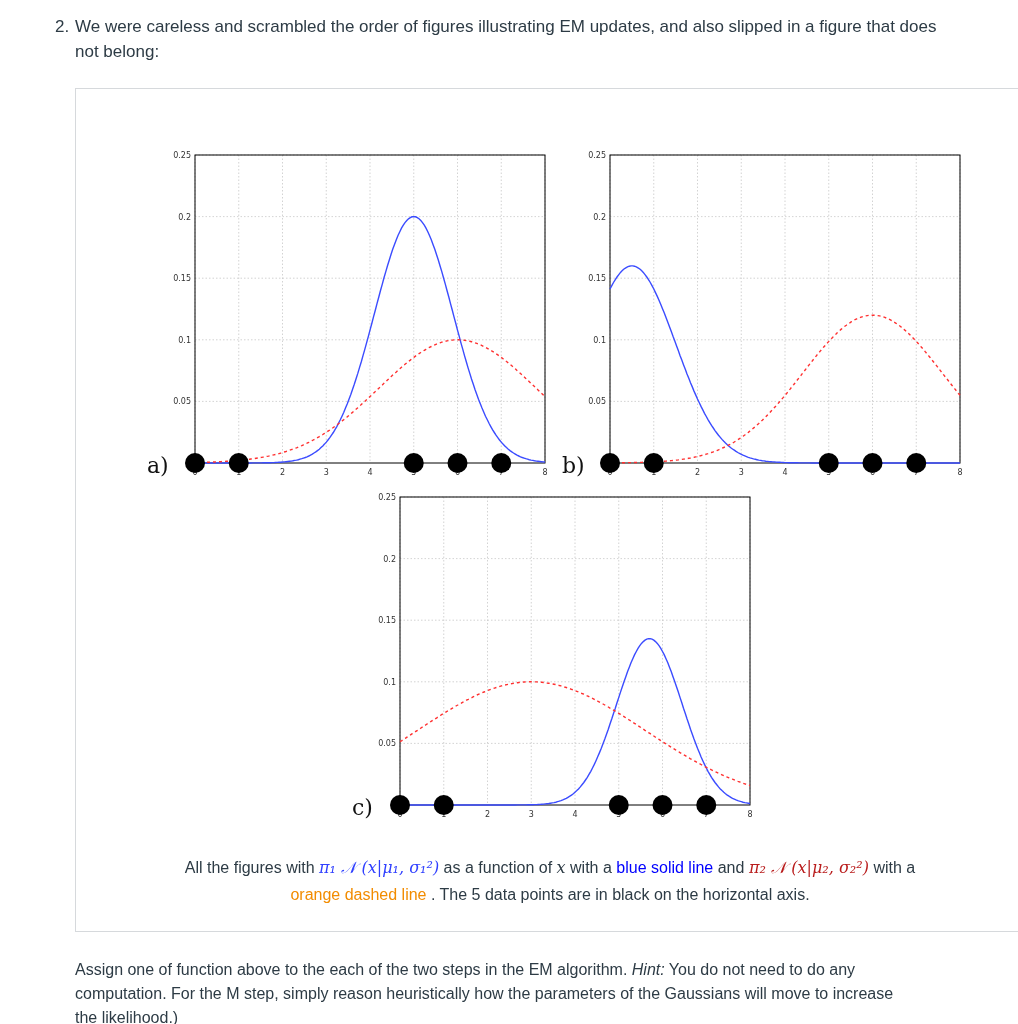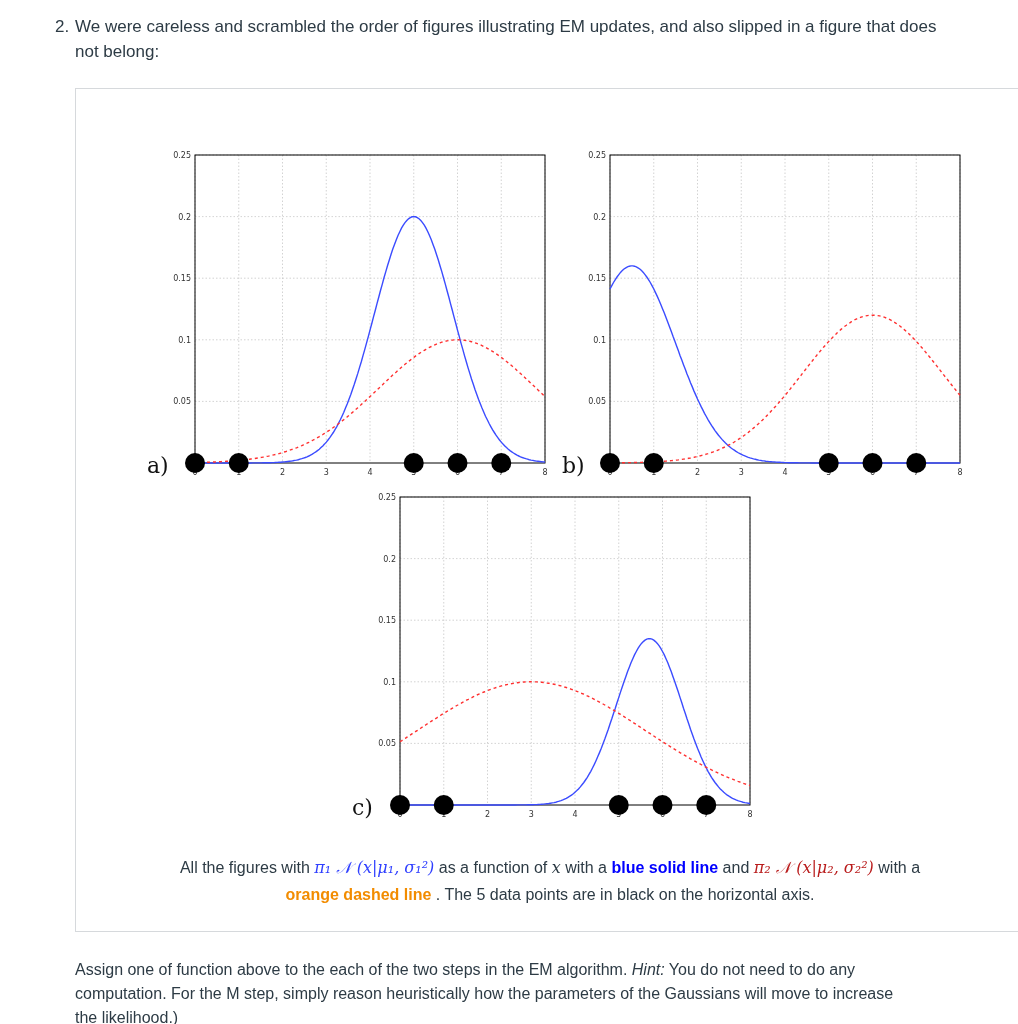--- a/index.html
+++ b/index.html
@@ -9,22 +9,22 @@
   .question .num { display:inline-block; width:20px; }
   .question .indent { padding-left:20px; }
   .figure-box { position:absolute; left:75px; top:88px; width:950px; height:842px;
                 border:1px solid #d6d9dc; border-right:none; background:#fff; }
   .plot { position:absolute; }
   .plot svg { display:block; overflow:visible; }
   .tick { font-family:"DejaVu Sans",sans-serif; font-size:8px; fill:#333; }
   .panel-label { font-family:"DejaVu Serif","Liberation Serif",serif; font-size:22px; fill:#111; }
   .caption { position:absolute; left:75px; width:950px; text-align:center; font-size:16px; line-height:27px; color:#2d3b45; }
   .caption .math { font-family:"DejaVu Serif","Liberation Serif",serif; font-style:italic; }
-  .caption .blue { color:#0000ff; font-weight:bold; }
-  .caption .orange { color:#f28c00; font-weight:bold; }
+  .caption .blue { color:#0000ff; font-weight:normal; }
+  .caption .orange { color:#f28c00; font-weight:normal; }
   .caption .blue-math { color:#3040ff;text-align:right; }
   .caption .orange-math { color:#b91c1c; }
   .assign { position:absolute; left:75px; top:958px; width:945px; font-size:16px; line-height:24px; color:#2d3b45; }
 </style>
 </head>
 <body>
 
 <div class="question">
   <div><span class="num">2.</span><span>We were careless and scrambled the order of figures illustrating EM updates, and also slipped in a figure that does</span></div>
   <div class="indent">not belong:</div>

